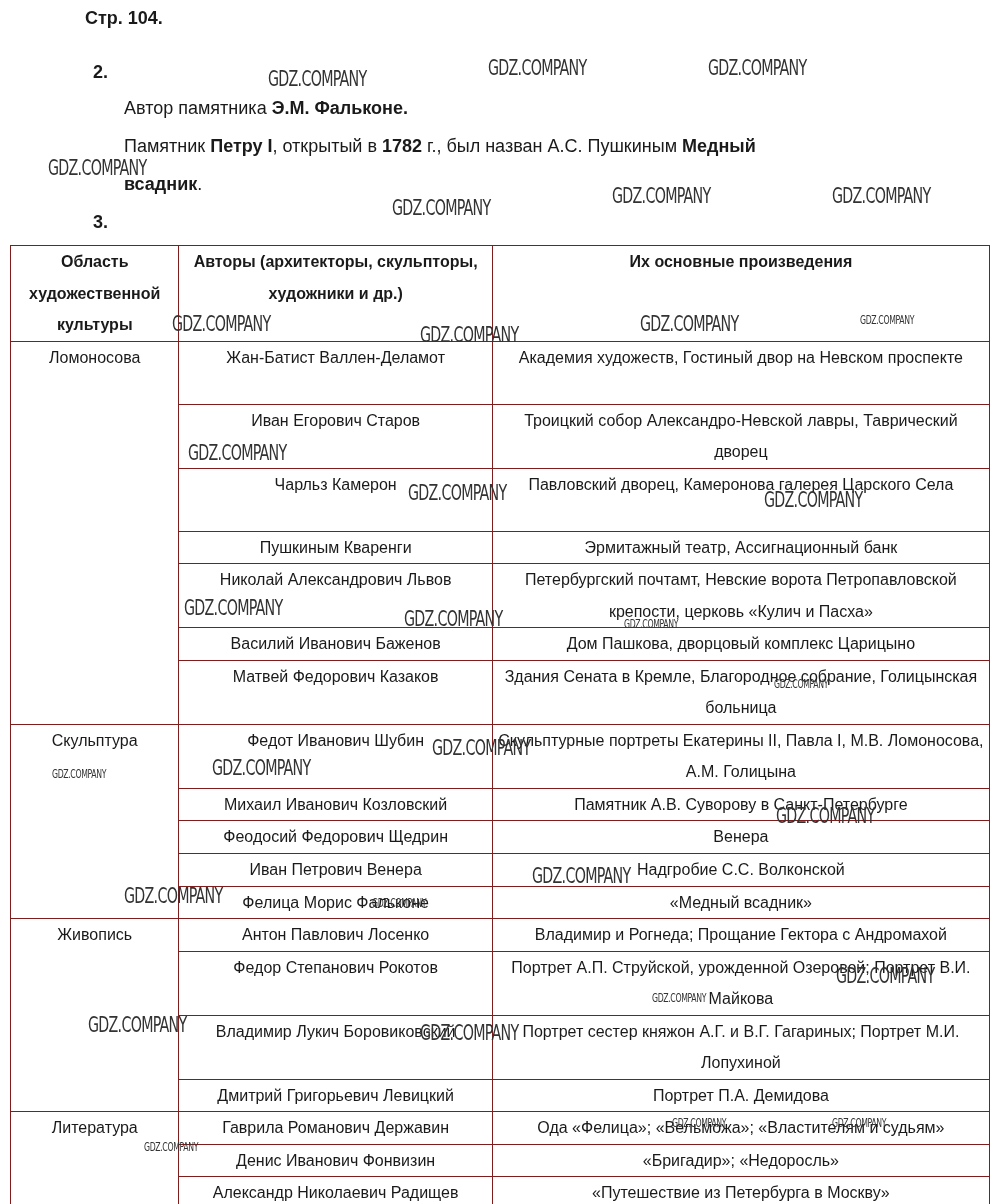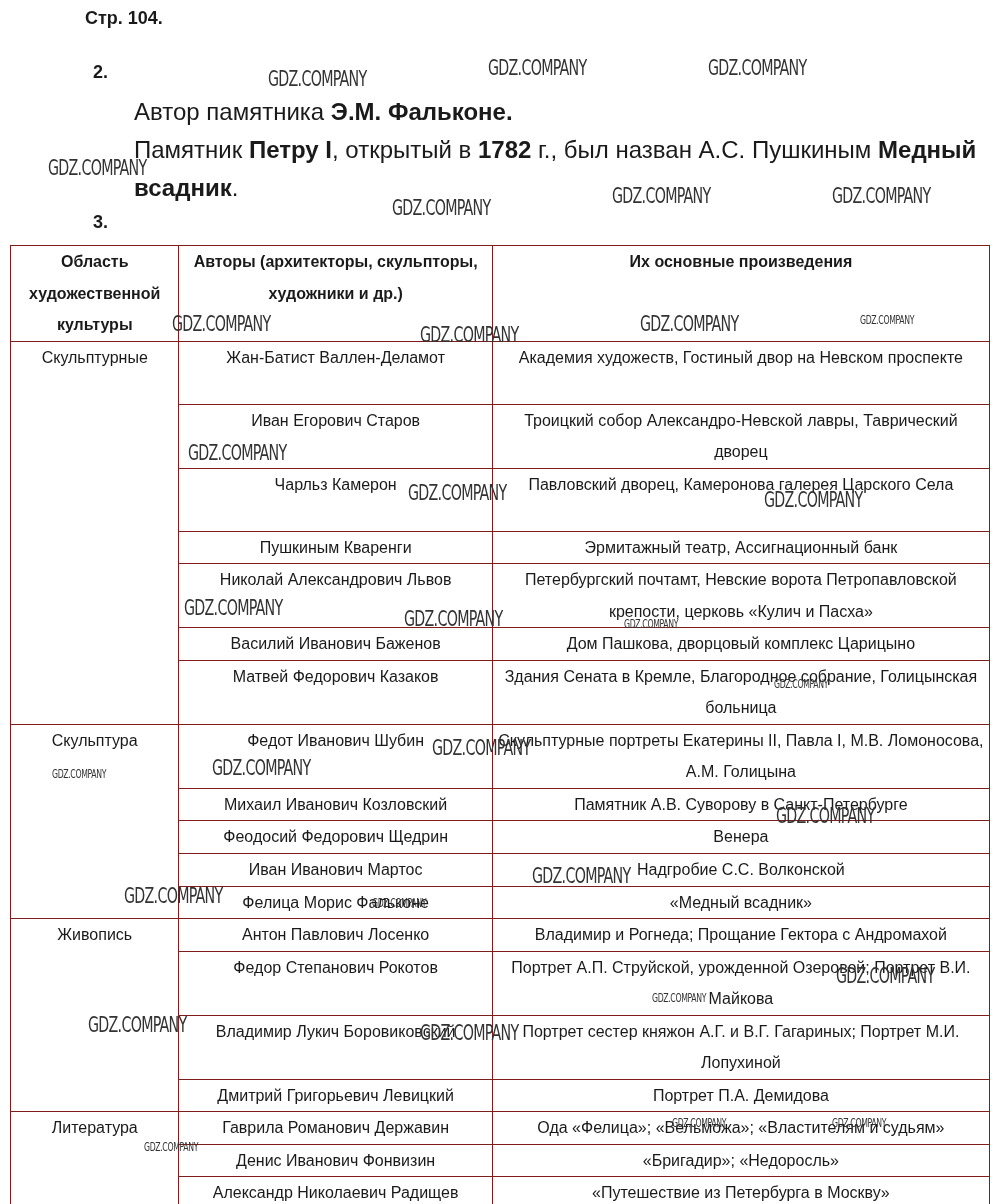--- a/index.html
+++ b/index.html
@@ -1,20 +1,20 @@
 <!DOCTYPE html>
 <html><head>
 <meta charset="utf-8">
 <style>
   html, body { margin:0; padding:0; background:#ffffff; }
   body { width:1000px; height:1204px; position:relative; overflow:hidden;
          font-family:"Liberation Sans", sans-serif; color:#1a1a1a; font-size:17px; }
   .abs { position:absolute; }
   .bold { font-weight:bold; }
-  .para { position:absolute; left:134px; font-size:24px; white-space:nowrap; }
+  .para { position:absolute; left:124px; font-size:18px; white-space:nowrap; }
   .num { position:absolute; left:93px; font-size:18px; font-weight:bold; }
   .wm { position:absolute; font-family:"DejaVu Sans Condensed","DejaVu Sans", sans-serif; font-stretch:condensed;
         color:#333; font-size:22px; letter-spacing:-1px; transform:scaleX(0.72); transform-origin:left top;
         white-space:nowrap; pointer-events:none; }
   .wm.small { font-size:12px; letter-spacing:-0.5px; }
   table.grid { position:absolute; left:10px; top:245px; width:980px; border-collapse:collapse; table-layout:fixed; }
   table.grid td, table.grid th { border:1px solid #7f1d1d; padding:0 4px; text-align:center; vertical-align:top;
         font-size:16px; line-height:31.5px; }
   table.grid th { font-weight:bold; }
   .c1 { width:164px; } .c2 { width:305px; } .c3 { width:484px; }
@@ -41,21 +41,21 @@
       <col class="c3">
     </colgroup>
   <tbody>
       <tr style="height:94px;">
     <th>Область художественной культуры</th>
     <th>Авторы (архитекторы, скульпторы, художники и др.)</th>
     <th>Их основные произведения</th>
   </tr>
 
   <tr style="height:63px;">
-        <td rowspan="7">Скульптурные</td>
+        <td rowspan="7">Ломоносова</td>
         <td>Жан-Батист Валлен-Деламот</td>
         <td>Академия художеств, Гостиный двор на Невском проспекте</td>
       </tr>
   <tr style="height:63px;">
         <td>Иван Егорович Старов</td>
         <td>Троицкий собор Александро-Невской лавры, Таврический дворец</td>
       </tr>
   <tr style="height:63px;padding-left:24px;">
         <td>Чарльз Камерон</td>
         <td>Павловский дворец, Камеронова галерея Царского Села</td>
@@ -84,21 +84,21 @@
       </tr>
   <tr style="height:31px;">
         <td>Михаил Иванович Козловский</td>
         <td>Памятник А.В. Суворову в Санкт-Петербурге</td>
       </tr>
   <tr style="height:32px;margin-left:28px;">
         <td>Феодосий Федорович Щедрин</td>
         <td>Венера</td>
       </tr>
   <tr style="height:33px;">
-        <td>Иван Иванович Мартос</td>
+        <td>Иван Петрович Венера</td>
         <td>Надгробие С.С. Волконской</td>
       </tr>
   <tr style="height:32px;">
         <td>Фелица Морис Фальконе</td>
         <td>«Медный всадник»</td>
       </tr>
 
   <tr style="height:32px;">
         <td rowspan="4">Живопись</td>
         <td>Антон Павлович Лосенко</td>

